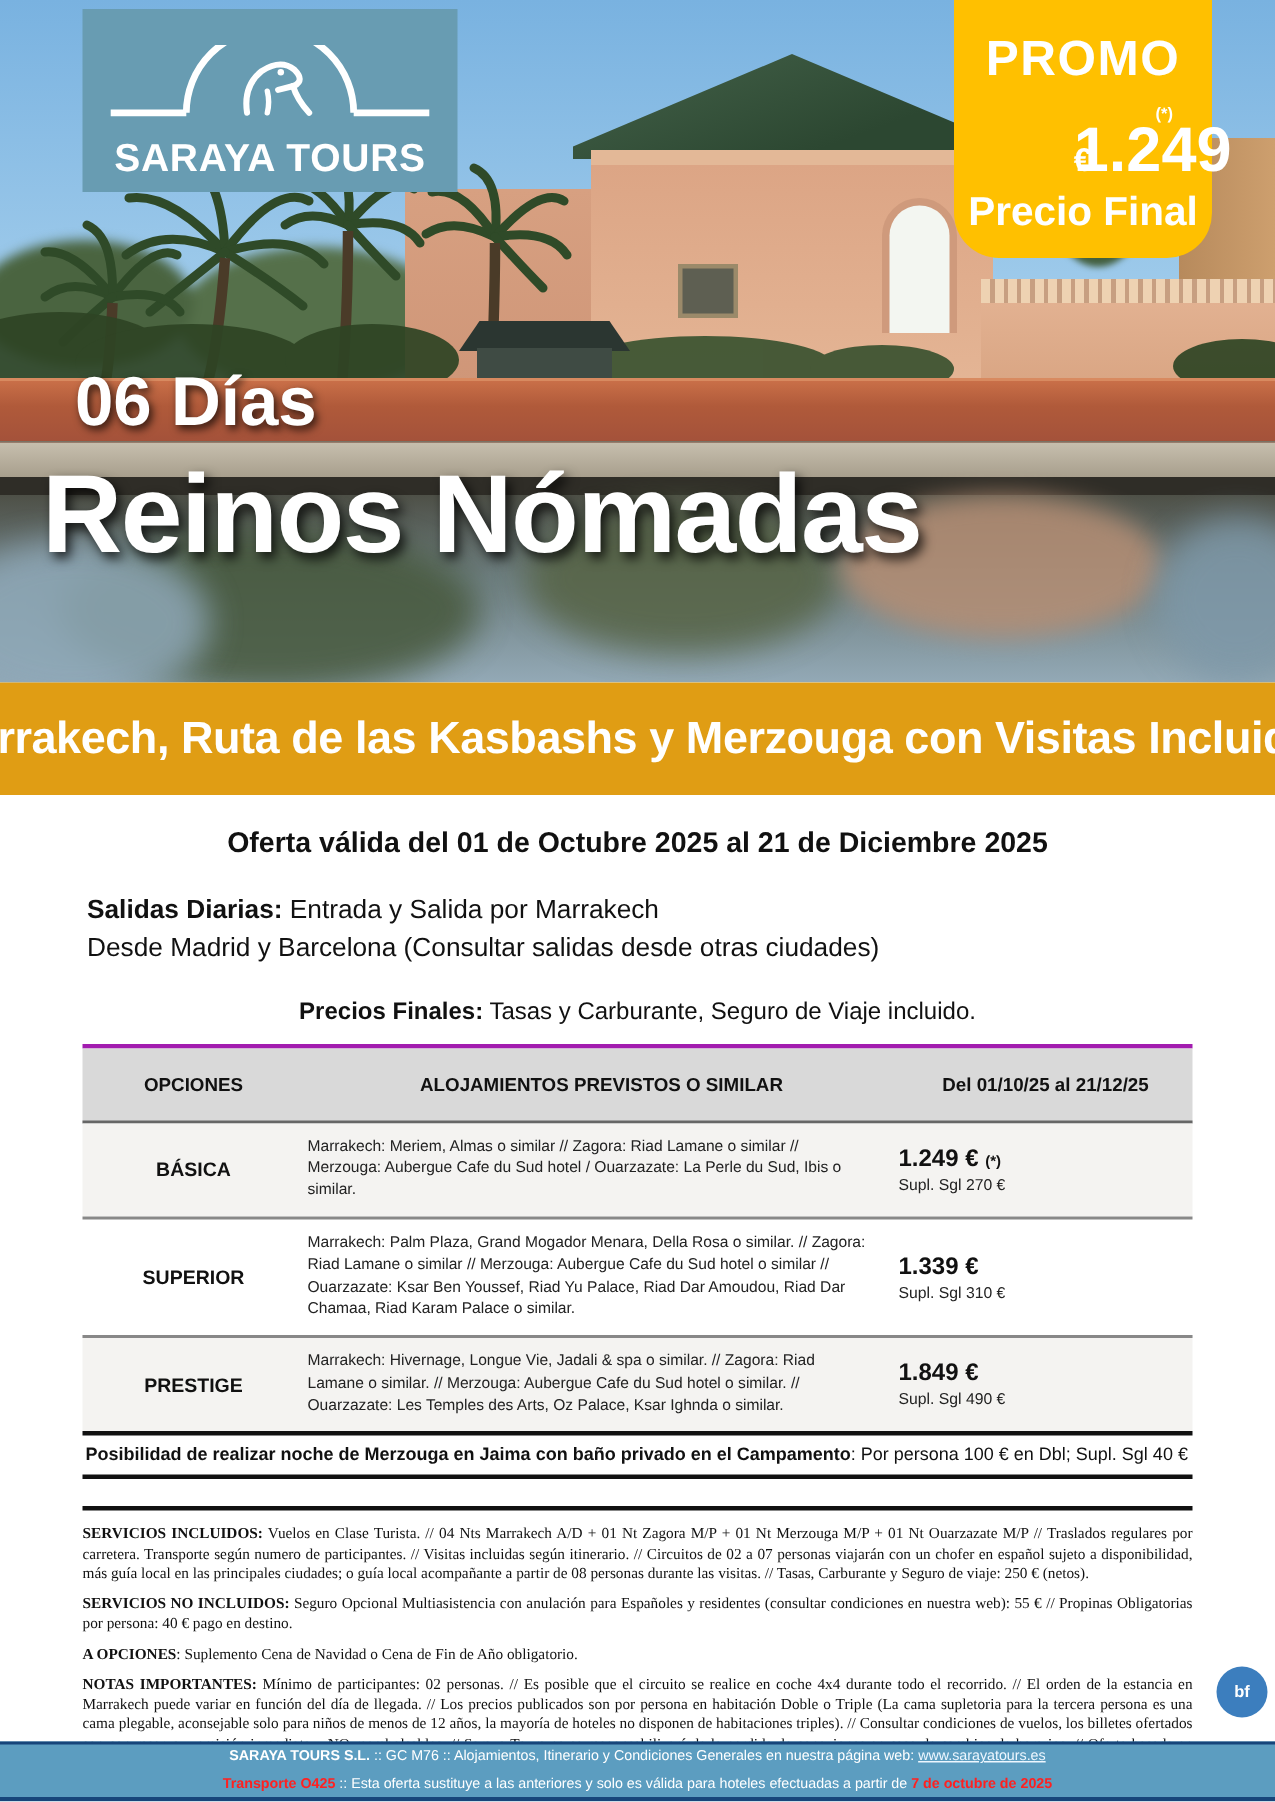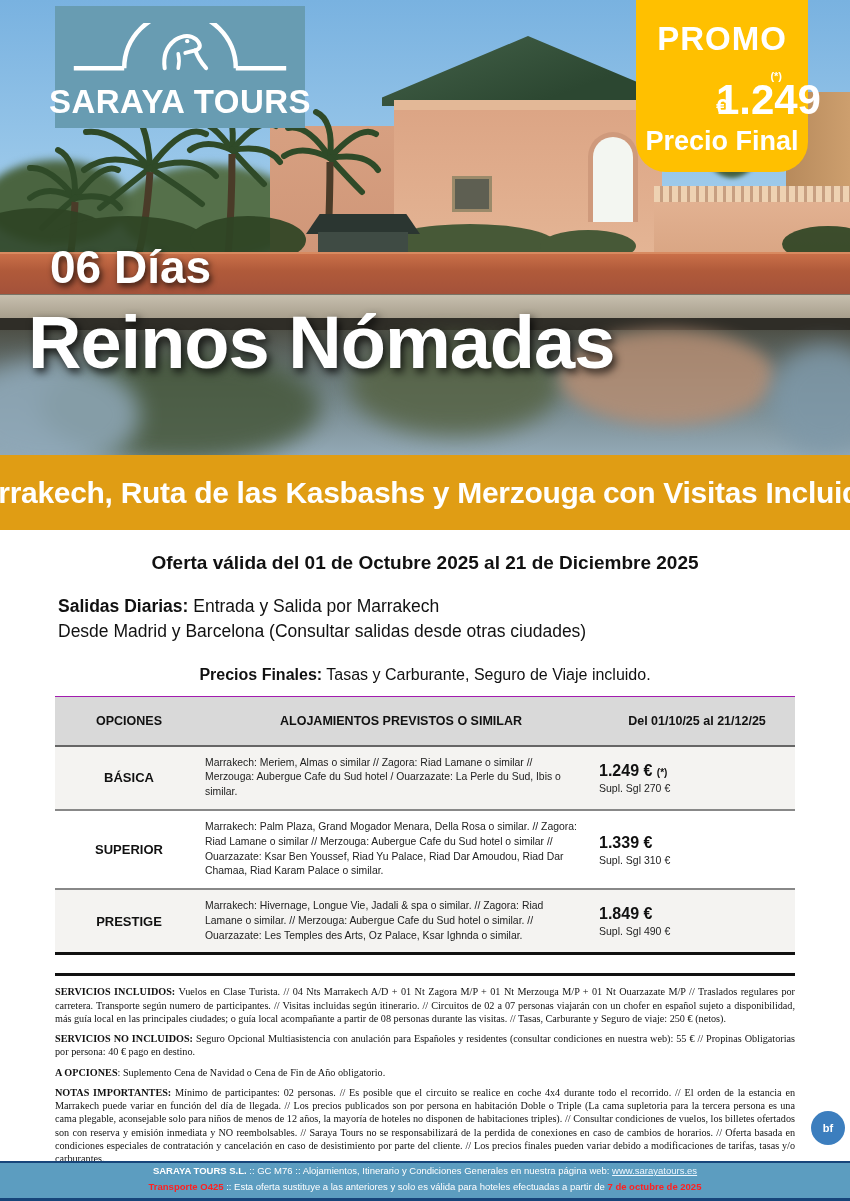--- a/index.html
+++ b/index.html
@@ -40,21 +40,21 @@
   .refl { filter:blur(11px); border-radius:50%; opacity:.85; }
   .r1 { left:40px; top:352px; width:280px; height:110px; background:#46573b; }
   .r2 { left:350px; top:336px; width:210px; height:100px; background:#566345; }
   .r3 { left:560px; top:330px; width:215px; height:95px; background:#b58e74; filter:blur(8px); }
   .r4 { left:-40px; top:360px; width:180px; height:110px; background:#8fa8b8; }
   .r5 { left:770px; top:345px; width:110px; height:110px; background:#7e98a8; }
 
   
   .brand-box { left:55px; top:6px; width:250px; height:122px; background:#689cb2; display:flex; flex-direction:column; align-items:center; justify-content:flex-end; padding-bottom:10px; }
   .brand-box svg { position:static; }
-  .brand-text { position:static; color:#fff; font-size:33px; font-weight:bold; letter-spacing:.5px; line-height:1; margin-top:4px; white-space:nowrap; }
+  .brand-text { position:static; color:#fff; font-size:26px; font-weight:bold; letter-spacing:.5px; line-height:1; margin-top:4px; white-space:nowrap; }
 
   
   .promo { left:636px; top:0; width:172px; height:172px; background:#ffc000; border-radius:0 0 30px 30px; color:#fff; text-align:center; padding-top:20px; }
   .promo-label { position:static; display:block; font-size:33px; font-weight:bold; letter-spacing:1px; }
   .promo-ast { position:static; display:block; font-size:11px; font-weight:bold; text-align:right; padding-right:26px; margin-top:12px; }
   .promo-price-row { position:static; display:block; font-size:42px; font-weight:bold; line-height:.85; }
   .promo-cur { position:static; font-size:22px; font-weight:bold; }
   .promo-sub { position:static; display:block; font-size:27px; font-weight:bold; margin-top:8px; }
 
   .duration { left:50px; top:240px; color:#fff; font-size:46px; font-weight:bold; text-shadow:2px 3px 6px rgba(0,0,0,.75); }
@@ -64,21 +64,21 @@
   .banner { position:absolute; top:455px; left:0; width:850px; height:75px; background:#e09d14; display:flex; align-items:center; justify-content:center; }
   .banner span { color:#fff; font-size:30px; font-weight:bold; letter-spacing:-.3px; white-space:nowrap; }
 
   
   .content { position:absolute; top:530px; left:0; width:850px; }
   .validity { text-align:center; font-size:19px; font-weight:bold; color:#111; padding-top:22px; }
   .departures { margin:20px 0 0 58px; font-size:17.5px; color:#111; line-height:1.42; }
   .bold { font-weight:bold; }
   .prices-line { text-align:center; font-size:16px; color:#111; margin-top:22px; }
 
-  .tbl { width:740px; margin:12px auto 0; border-top:1px solid #a21caf; border-bottom:3px solid #111; }
+  .tbl { width:740px; margin:12px auto 0; border-top:3px solid #a21caf; border-bottom:3px solid #111; }
   .tr { display:grid; grid-template-columns:148px 1fr 196px; align-items:center; }
   .thead { background:#d9d9d9; min-height:50px; border-bottom:2px solid #666; }
   .th { font-size:12.5px; font-weight:bold; text-align:center; color:#111; }
   .row-a { background:#f4f3f1; }
   .row-b { background:#ffffff; }
   .tr.data + .tr.data { border-top:2px solid #888; }
   .opt { font-size:13px; font-weight:bold; text-align:center; color:#111; }
   .hotels { font-size:10.4px; color:#222; line-height:1.42; padding:9px 16px 9px 2px; }
   .pricecell { text-align:left; padding:6px 0; }
   .price { font-size:16px; font-weight:bold; color:#111; }
@@ -87,21 +87,21 @@
   .r1h { min-height:58px; } .r2h { min-height:64px; } .r3h { min-height:62px; }
 
   .note { width:740px; margin:0 auto; border-bottom:3px solid #111; padding:5px 2px 7px; font-size:12px; color:#111; }
 
   .fine { width:740px; margin:18px auto 0; border-top:3px solid #111; padding-top:9px; }
   .fp { font-size:10.2px; color:#111; line-height:1.3; text-align:justify; margin-bottom:7px;font-family:Liberation Serif, serif; }
   .fp-label { font-weight:bold; }
 
   
   .bf-badge { position:absolute; right:5px; bottom:56px; width:34px; height:34px; border-radius:50%; background:#3c7ebe; color:#fff; display:flex; align-items:center; justify-content:center; font-size:11px; font-weight:bold; }
-  .footer { position:absolute; left:0; bottom:0; width:850px; height:40px; background:#5c9dc0; border-top:2px solid #17457a; border-bottom:3px solid #17457a; display:flex; flex-direction:column; align-items:center; justify-content:flex-start; color:#fff; font-size:9.5px; line-height:1.65; }
+  .footer { position:absolute; left:0; bottom:0; width:850px; height:40px; background:#5c9dc0; border-top:2px solid #17457a; border-bottom:3px solid #17457a; display:flex; flex-direction:column; align-items:center; justify-content:space-between; color:#fff; font-size:9.5px; line-height:1.65; }
   .footer .red { color:#ff2020; font-weight:bold; }
   .footer a { color:#eef7ff; }
 </style>
 </head>
 <body>
 
 <div class="page">
 
   <div class="hero">
     <div class="sky"></div>
@@ -239,20 +239,21 @@
       <div class="tr data row-a r3h">
         <div class="opt">PRESTIGE</div>
         <div class="hotels">Marrakech: Hivernage, Longue Vie, Jadali &amp; spa o similar. // Zagora: Riad Lamane o similar. // Merzouga: Aubergue Cafe du Sud hotel o similar. // Ouarzazate: Les Temples des Arts, Oz Palace, Ksar Ighnda o similar.</div>
         <div class="pricecell">
           <div><span class="price">1.849 €</span><span class="ast"></span></div>
           <div class="suppl">Supl. Sgl 490 €</div>
         </div>
       </div>
     </div>
 
+    <div class="note"><span class="bold">Posibilidad de realizar noche de Merzouga en Jaima con baño privado en el Campamento</span><span>: Por persona 100 € en Dbl; Supl. Sgl 40 €</span></div>
 
     <div class="fine">
       <p class="fp"><span class="fp-label">SERVICIOS INCLUIDOS:</span><span> Vuelos en Clase Turista. // 04 Nts Marrakech A/D + 01 Nt Zagora M/P + 01 Nt Merzouga M/P + 01 Nt Ouarzazate M/P // Traslados regulares por carretera. Transporte según numero de participantes. // Visitas incluidas según itinerario. // Circuitos de 02 a 07 personas viajarán con un chofer en español sujeto a disponibilidad, más guía local en las principales ciudades; o guía local acompañante a partir de 08 personas durante las visitas. // Tasas, Carburante y Seguro de viaje: 250 € (netos).</span></p>
       <p class="fp"><span class="fp-label">SERVICIOS NO INCLUIDOS:</span><span> Seguro Opcional Multiasistencia con anulación para Españoles y residentes (consultar condiciones en nuestra web): 55 € // Propinas Obligatorias por persona: 40 € pago en destino.</span></p>
       <p class="fp"><span class="fp-label">A OPCIONES</span><span>: Suplemento Cena de Navidad o Cena de Fin de Año obligatorio.</span></p>
       <p class="fp"><span class="fp-label">NOTAS IMPORTANTES:</span><span> Mínimo de participantes: 02 personas. // Es posible que el circuito se realice en coche 4x4 durante todo el recorrido. // El orden de la estancia en Marrakech puede variar en función del día de llegada. // Los precios publicados son por persona en habitación Doble o Triple (La cama supletoria para la tercera persona es una cama plegable, aconsejable solo para niños de menos de 12 años, la mayoría de hoteles no disponen de habitaciones triples). // Consultar condiciones de vuelos, los billetes ofertados son con reserva y emisión inmediata y NO reembolsables. // Saraya Tours no se responsabilizará de la perdida de conexiones en caso de cambios de horarios. // Oferta basada en condiciones especiales de contratación y cancelación en caso de desistimiento por parte del cliente. // Los precios finales pueden variar debido a modificaciones de tarifas, tasas y/o carburantes.</span></p>
     </div>
   </div>
 
   <div class="bf-badge">bf</div>

